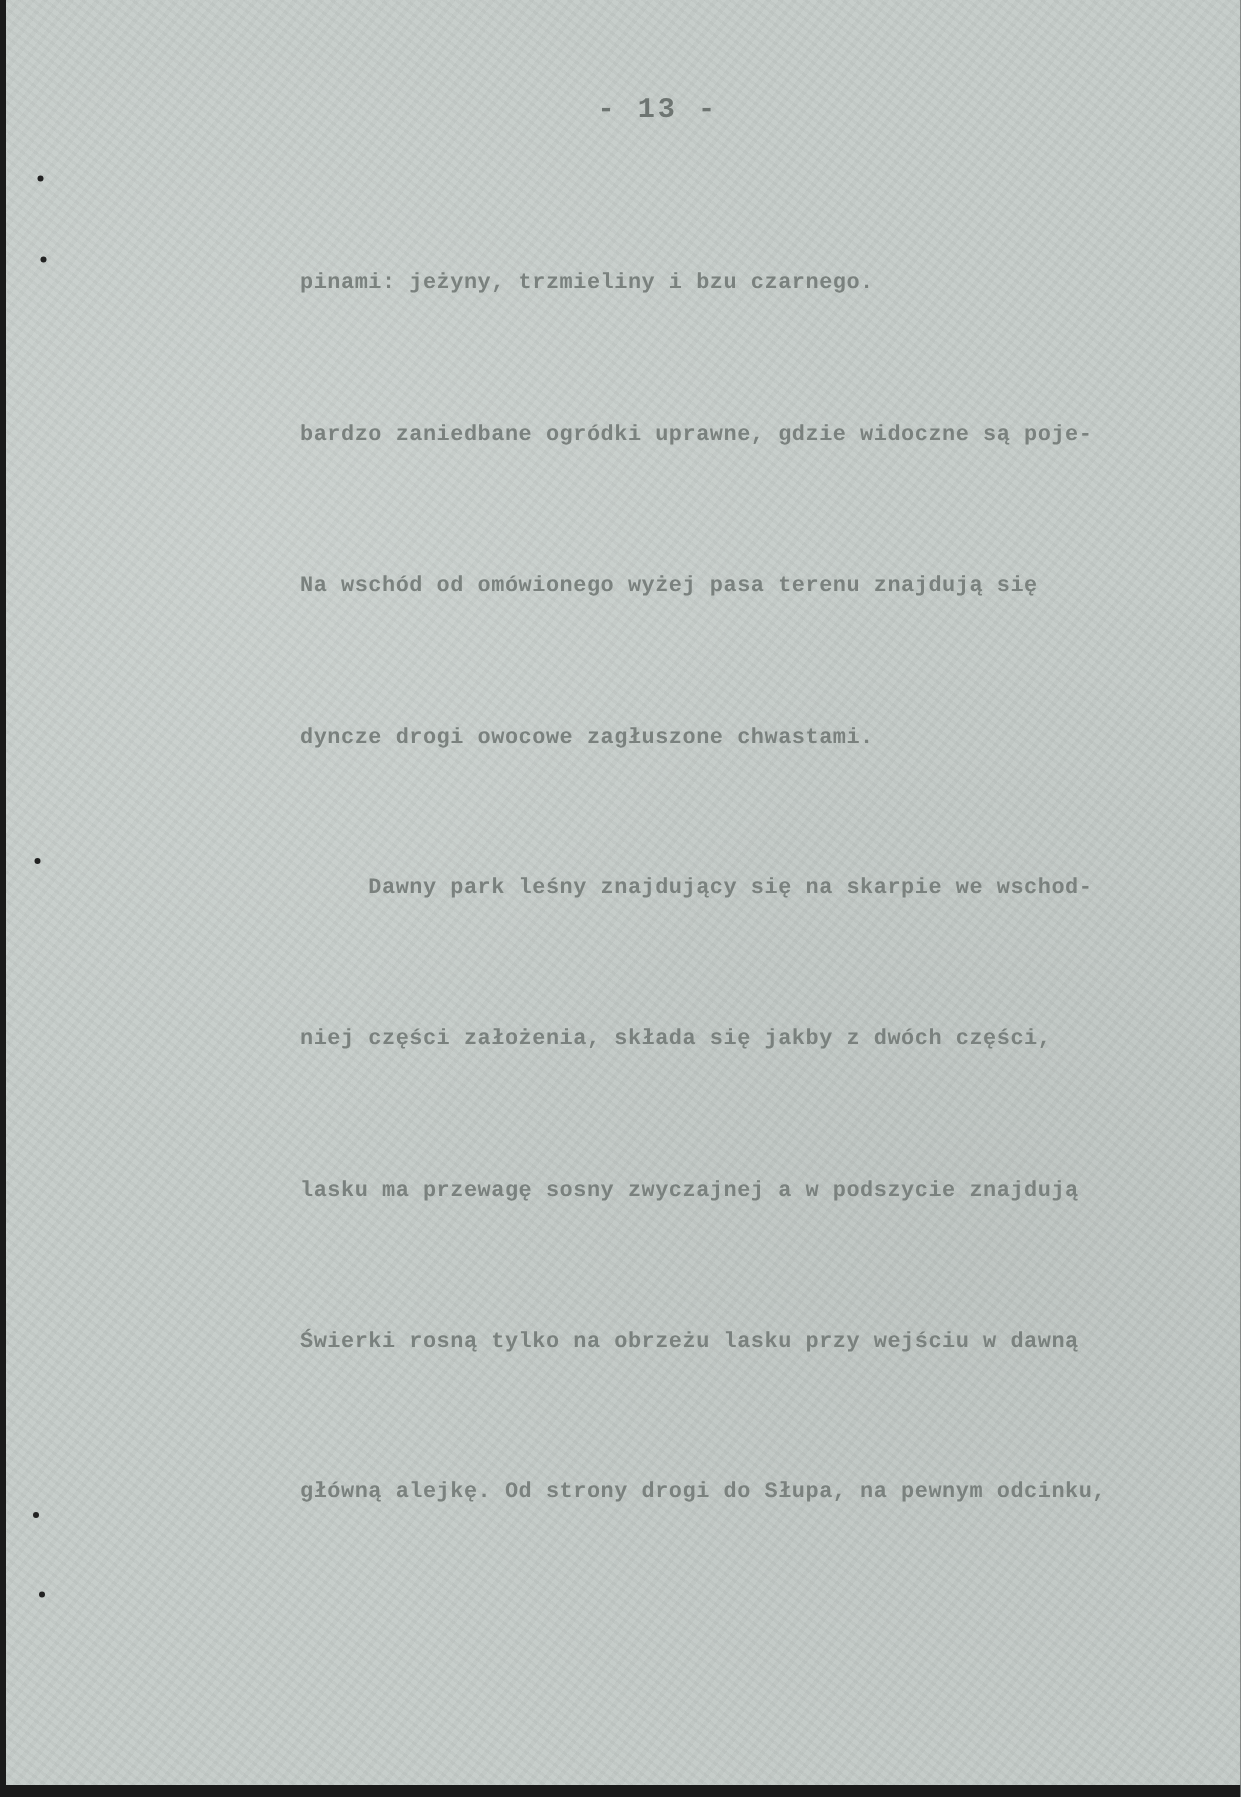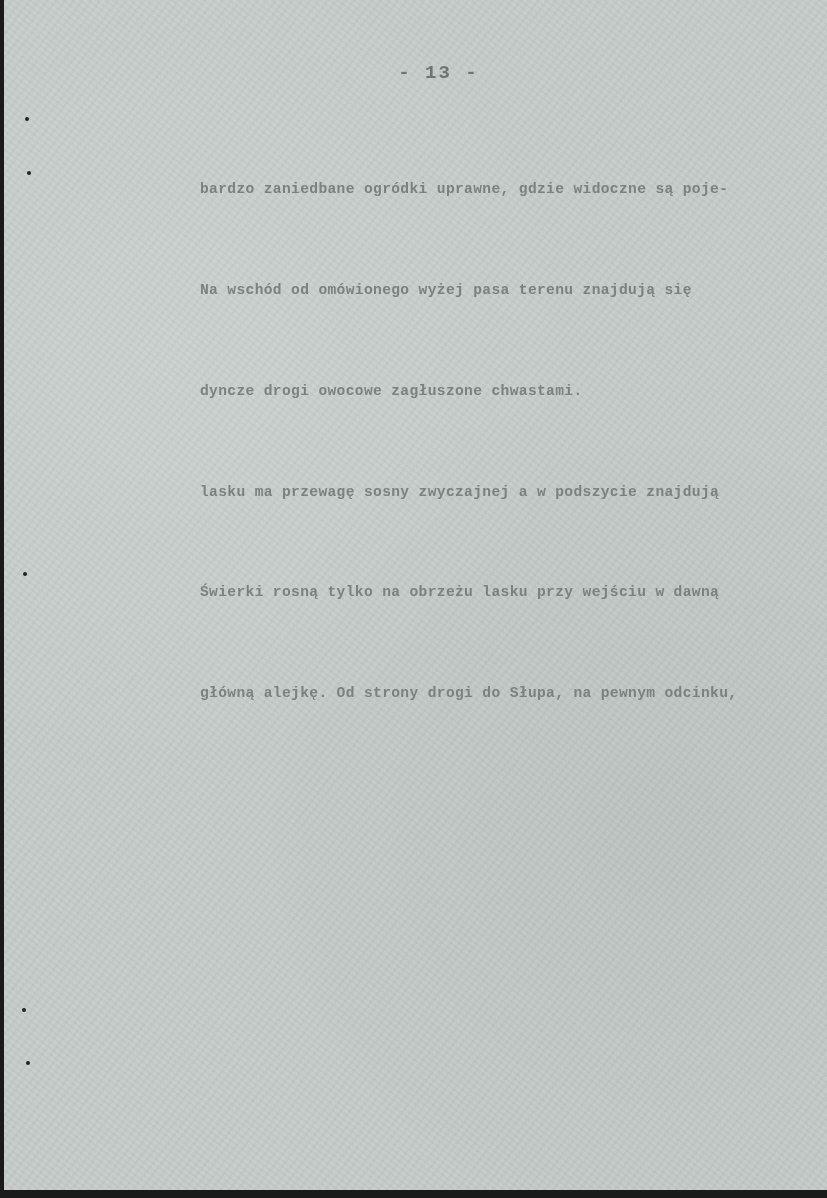--- a/index.html
+++ b/index.html
@@ -66,23 +66,26 @@
     }
   </style>
 </head>
 <body>
 
 <div class="page">
 
   <div class="page-number">- 13 -</div>
 
   <div class="body-text">
+    <span class="line">pinami: jeżyny, trzmieliny i bzu czarnego.</span>
     <span class="line">bardzo zaniedbane ogródki uprawne, gdzie widoczne są poje-</span>
     <span class="line">Na wschód od omówionego wyżej pasa terenu znajdują się</span>
     <span class="line">dyncze drogi owocowe zagłuszone chwastami.</span>
+    <span class="line">     Dawny park leśny znajdujący się na skarpie we wschod-</span>
+    <span class="line">niej części założenia, składa się jakby z dwóch części,</span>
     <span class="line">lasku ma przewagę sosny zwyczajnej a w podszycie znajdują</span>
     <span class="line">Świerki rosną tylko na obrzeżu lasku przy wejściu w dawną</span>
     <span class="line">główną alejkę. Od strony drogi do Słupa, na pewnym odcinku,</span>
     
     
     
     
     
     
     

